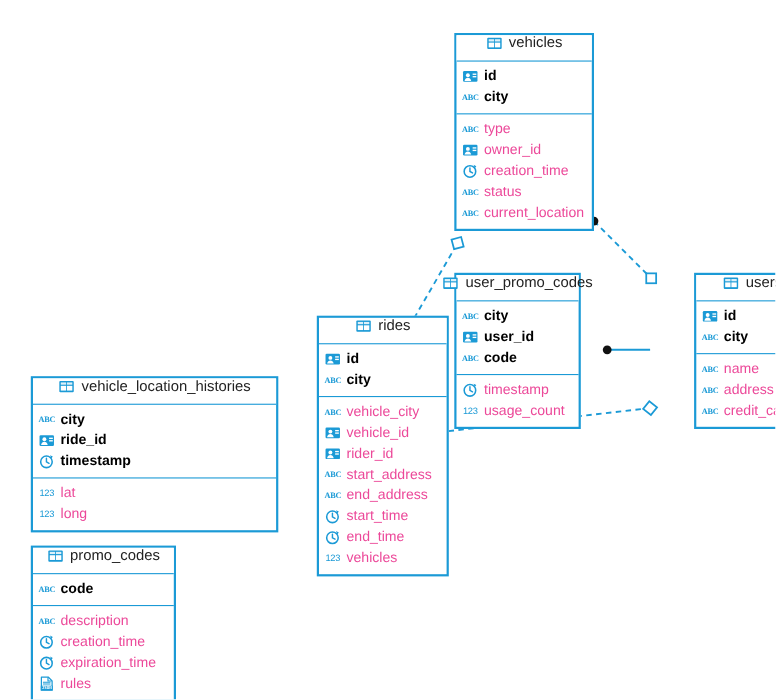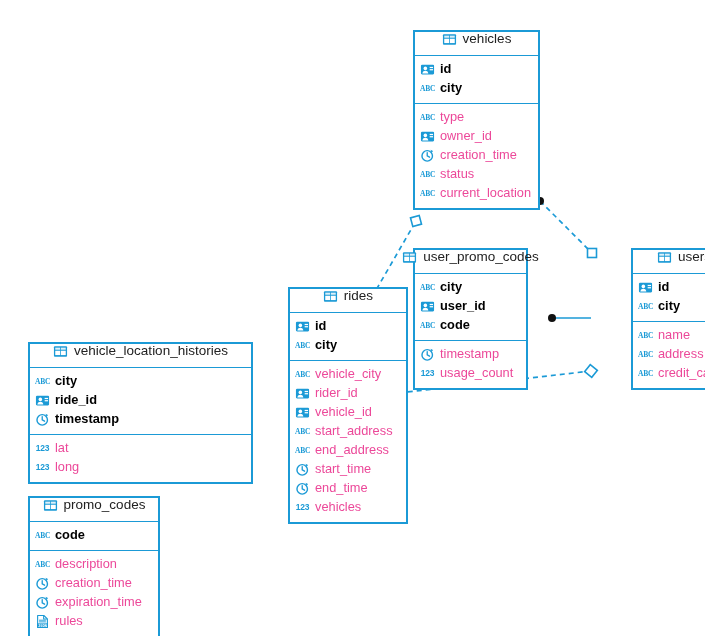--- a/index.html
+++ b/index.html
@@ -85,21 +85,21 @@
     font-size: 7.5px;
     font-weight: bold;
     color: #1b9ad6;
     letter-spacing: -0.2px;
     line-height: 15px;
     text-align: center;
     font-family: Liberation Serif, serif;
   }
   .ic-123 {
     font-size: 8.5px;
-    font-weight: bold;
+    font-weight: normal;
     color: #1b9ad6;
     letter-spacing: -0.3px;
     line-height: 15px;
     text-align: center;
     font-family: "Liberation Sans", sans-serif;
   }
 </style>
 </head>
 <body>
 
@@ -336,33 +336,33 @@
         <div class="col-row">
           <span class="ic">
             <svg viewBox="0 0 16 16" width="15" height="15">
               <rect x="1" y="2.8" width="14" height="10.4" rx="1.2" fill="#1b9ad6"></rect>
               <circle cx="5.7" cy="6.8" r="1.9" fill="#ffffff"></circle>
               <path d="M2.5 12.3 C2.9 9.9 4.2 9.2 5.7 9.2 C7.2 9.2 8.5 9.9 8.9 12.3 Z" fill="#ffffff"></path>
               <rect x="10.3" y="5.2" width="3.6" height="1.3" fill="#ffffff"></rect>
               <rect x="10.3" y="7.6" width="3.6" height="1.3" fill="#ffffff"></rect>
             </svg>
           </span>
+          <span class="col-name">vehicle_id</span>
+        </div>
+        <div class="col-row">
+          <span class="ic">
+            <svg viewBox="0 0 16 16" width="15" height="15">
+              <rect x="1" y="2.8" width="14" height="10.4" rx="1.2" fill="#1b9ad6"></rect>
+              <circle cx="5.7" cy="6.8" r="1.9" fill="#ffffff"></circle>
+              <path d="M2.5 12.3 C2.9 9.9 4.2 9.2 5.7 9.2 C7.2 9.2 8.5 9.9 8.9 12.3 Z" fill="#ffffff"></path>
+              <rect x="10.3" y="5.2" width="3.6" height="1.3" fill="#ffffff"></rect>
+              <rect x="10.3" y="7.6" width="3.6" height="1.3" fill="#ffffff"></rect>
+            </svg>
+          </span>
           <span class="col-name">rider_id</span>
-        </div>
-        <div class="col-row">
-          <span class="ic">
-            <svg viewBox="0 0 16 16" width="15" height="15">
-              <rect x="1" y="2.8" width="14" height="10.4" rx="1.2" fill="#1b9ad6"></rect>
-              <circle cx="5.7" cy="6.8" r="1.9" fill="#ffffff"></circle>
-              <path d="M2.5 12.3 C2.9 9.9 4.2 9.2 5.7 9.2 C7.2 9.2 8.5 9.9 8.9 12.3 Z" fill="#ffffff"></path>
-              <rect x="10.3" y="5.2" width="3.6" height="1.3" fill="#ffffff"></rect>
-              <rect x="10.3" y="7.6" width="3.6" height="1.3" fill="#ffffff"></rect>
-            </svg>
-          </span>
-          <span class="col-name">vehicle_id</span>
         </div>
         <div class="col-row">
           <span class="ic ic-abc">ABC</span>
           <span class="col-name">start_address</span>
         </div>
         <div class="col-row">
           <span class="ic ic-abc">ABC</span>
           <span class="col-name">end_address</span>
         </div>
         <div class="col-row">

